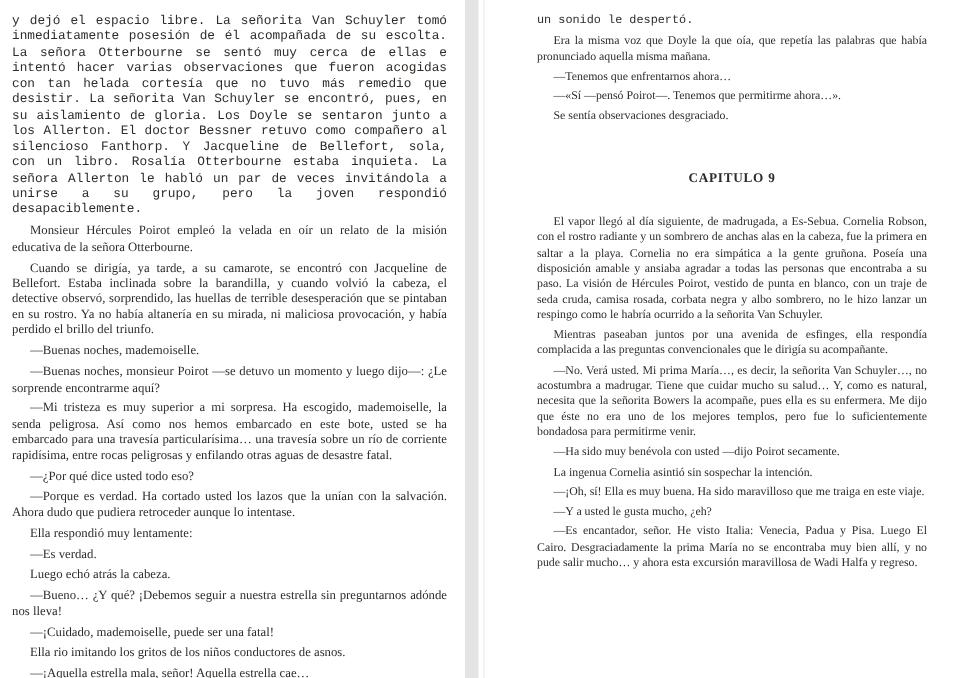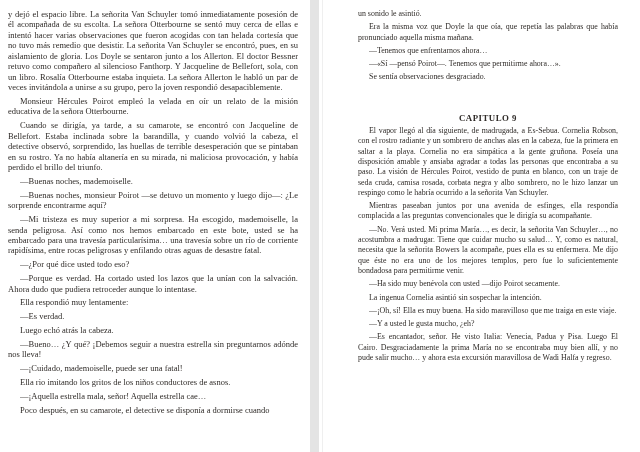--- a/index.html
+++ b/index.html
@@ -13,28 +13,28 @@
   }
   .page { position: absolute; top: 9px; }
   .page-left  { left: 8px;   width: 290px; font-size: 8.5px; line-height: 10.45px; }
   .page-right { left: 358px; width: 260px; font-size: 7.9px; line-height: 10.3px; }
   p {
     margin: 0 0 3.4px 0;
     text-align: justify;
     text-indent: 12px;
   }
   .page-right p { margin-bottom: 3px; text-indent: 11px; }
-  p.cont { text-indent: 0; }
+  p.cont { text-indent: 0; font-family: Liberation Mono, monospace; }
   .chapter-heading {
     font-weight: bold;
     text-align: center;
     text-indent: 0;
     font-size: 8.8px;
     letter-spacing: 0.5px;
-    margin: 30px 0 3px 0;
+    margin: 30px 0 20px 0;
   }
   .divider {
     position: absolute; top: 0; left: 310px;
     width: 9px; height: 452px;
     background: #e4e4e4;
   }
   .divider-edge {
     position: absolute; top: 0; left: 322px;
     width: 1px; height: 452px;
     background: #efefef;
@@ -59,21 +59,21 @@
   <p>—Es verdad.</p>
   <p>Luego echó atrás la cabeza.</p>
   <p>—Bueno… ¿Y qué? ¡Debemos seguir a nuestra estrella sin preguntarnos adónde nos lleva!</p>
   <p>—¡Cuidado, mademoiselle, puede ser una fatal!</p>
   <p>Ella rio imitando los gritos de los niños conductores de asnos.</p>
   <p>—¡Aquella estrella mala, señor! Aquella estrella cae…</p>
   <p>Poco después, en su camarote, el detective se disponía a dormirse cuando</p>
 </div>
 
 <div class="page page-right">
-  <p class="cont">un sonido le asintió.</p>
+  <p class="cont">un sonido le despertó.</p>
   <p>Era la misma voz que Doyle la que oía, que repetía las palabras que había pronunciado aquella misma mañana.</p>
   <p>—Tenemos que enfrentarnos ahora…</p>
   <p>—«Sí —pensó Poirot—. Tenemos que permitirme ahora…».</p>
   <p>Se sentía observaciones desgraciado.</p>
 
   <div class="chapter-heading">CAPITULO 9</div>
 
   <p>El vapor llegó al día siguiente, de madrugada, a Es-Sebua. Cornelia Robson, con el rostro radiante y un sombrero de anchas alas en la cabeza, fue la primera en saltar a la playa. Cornelia no era simpática a la gente gruñona. Poseía una disposición amable y ansiaba agradar a todas las personas que encontraba a su paso. La visión de Hércules Poirot, vestido de punta en blanco, con un traje de seda cruda, camisa rosada, corbata negra y albo sombrero, no le hizo lanzar un respingo como le habría ocurrido a la señorita Van Schuyler.</p>
   <p>Mientras paseaban juntos por una avenida de esfinges, ella respondía complacida a las preguntas convencionales que le dirigía su acompañante.</p>
   <p>—No. Verá usted. Mi prima María…, es decir, la señorita Van Schuyler…, no acostumbra a madrugar. Tiene que cuidar mucho su salud… Y, como es natural, necesita que la señorita Bowers la acompañe, pues ella es su enfermera. Me dijo que éste no era uno de los mejores templos, pero fue lo suficientemente bondadosa para permitirme venir.</p>

